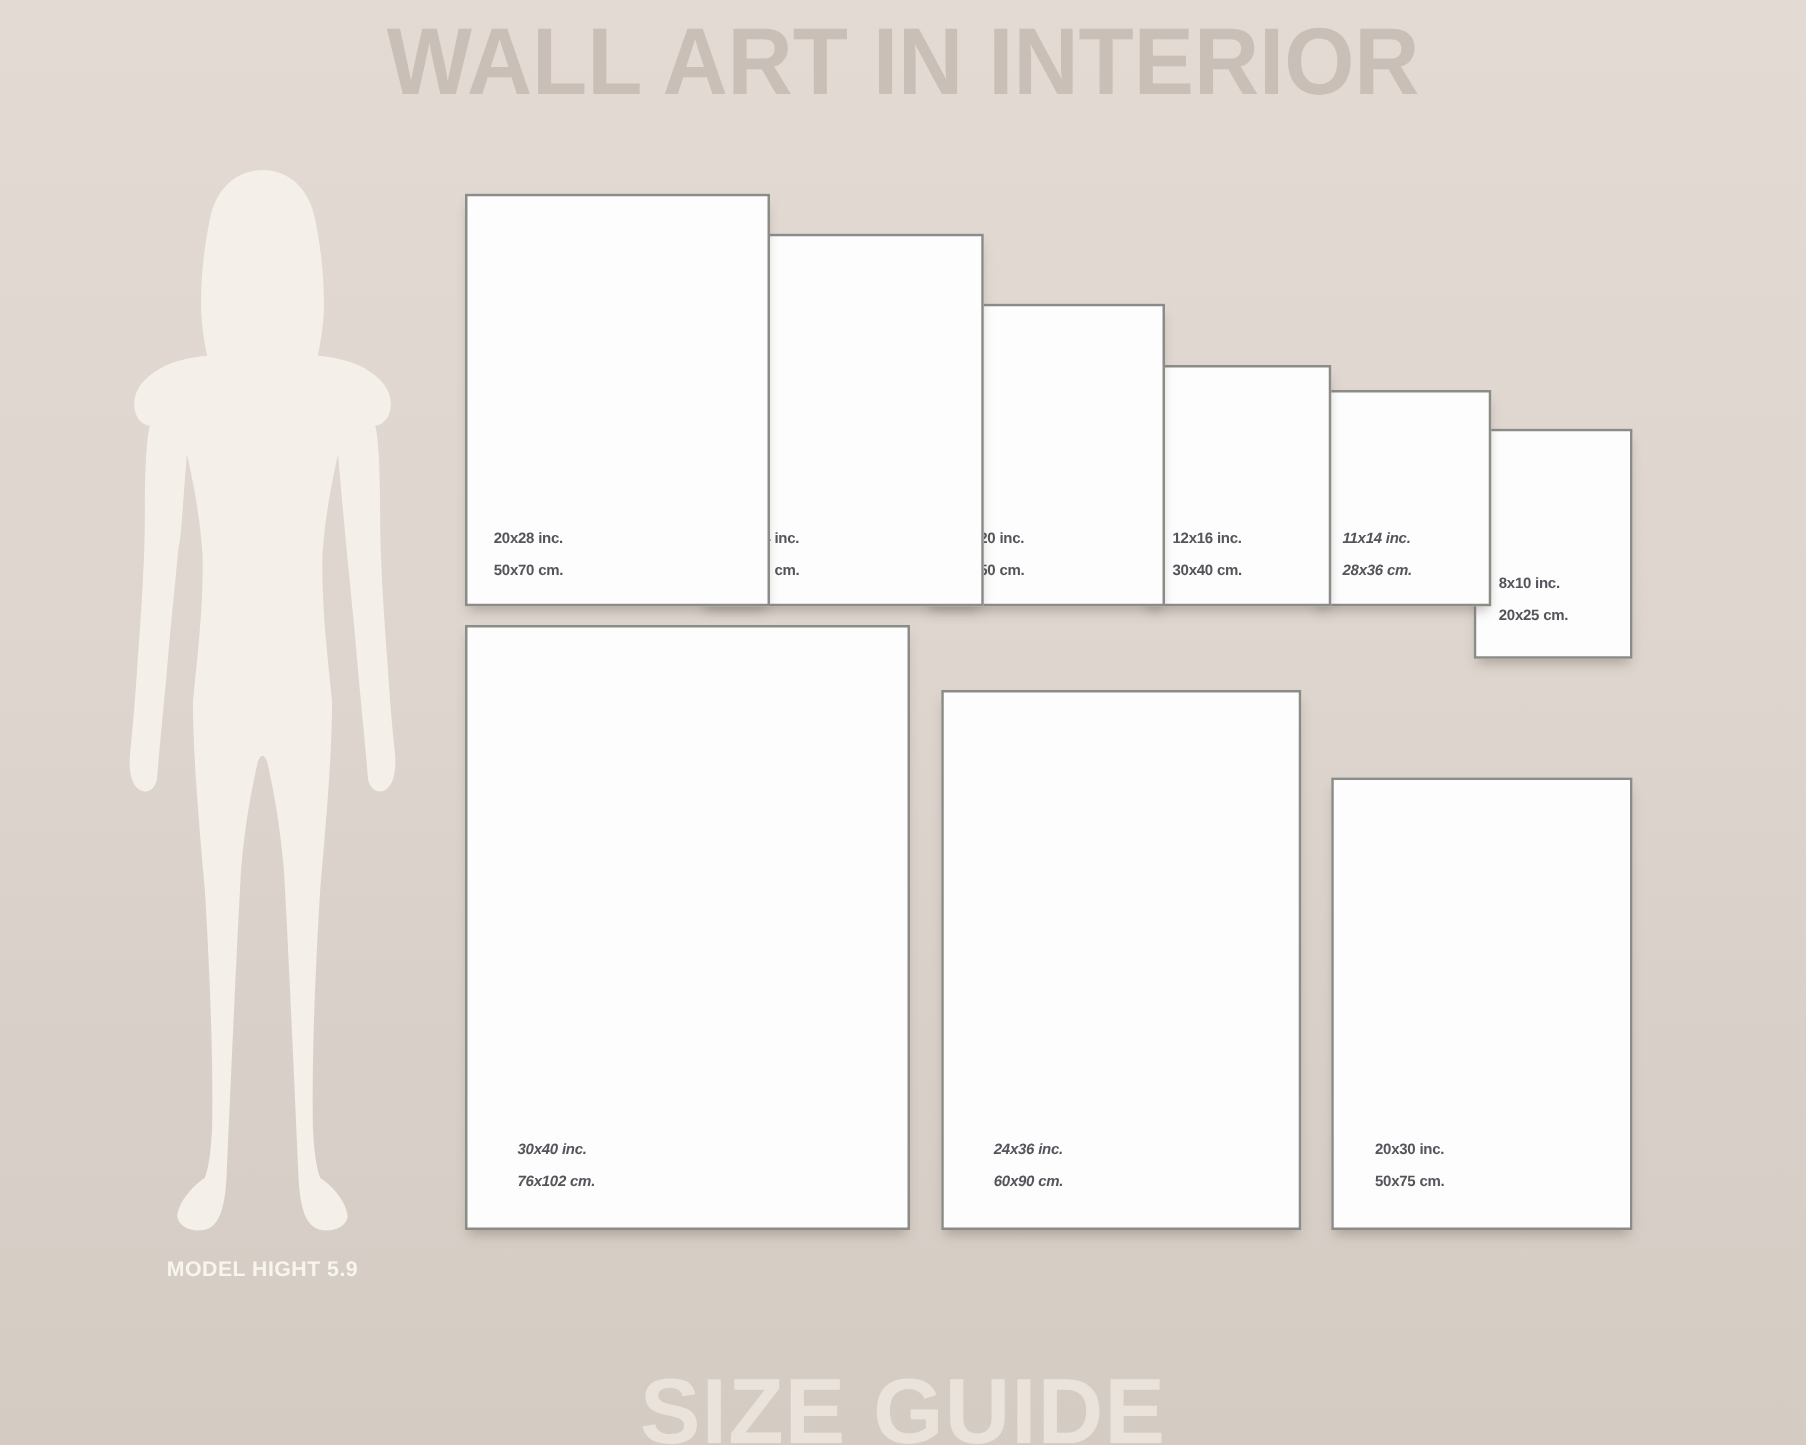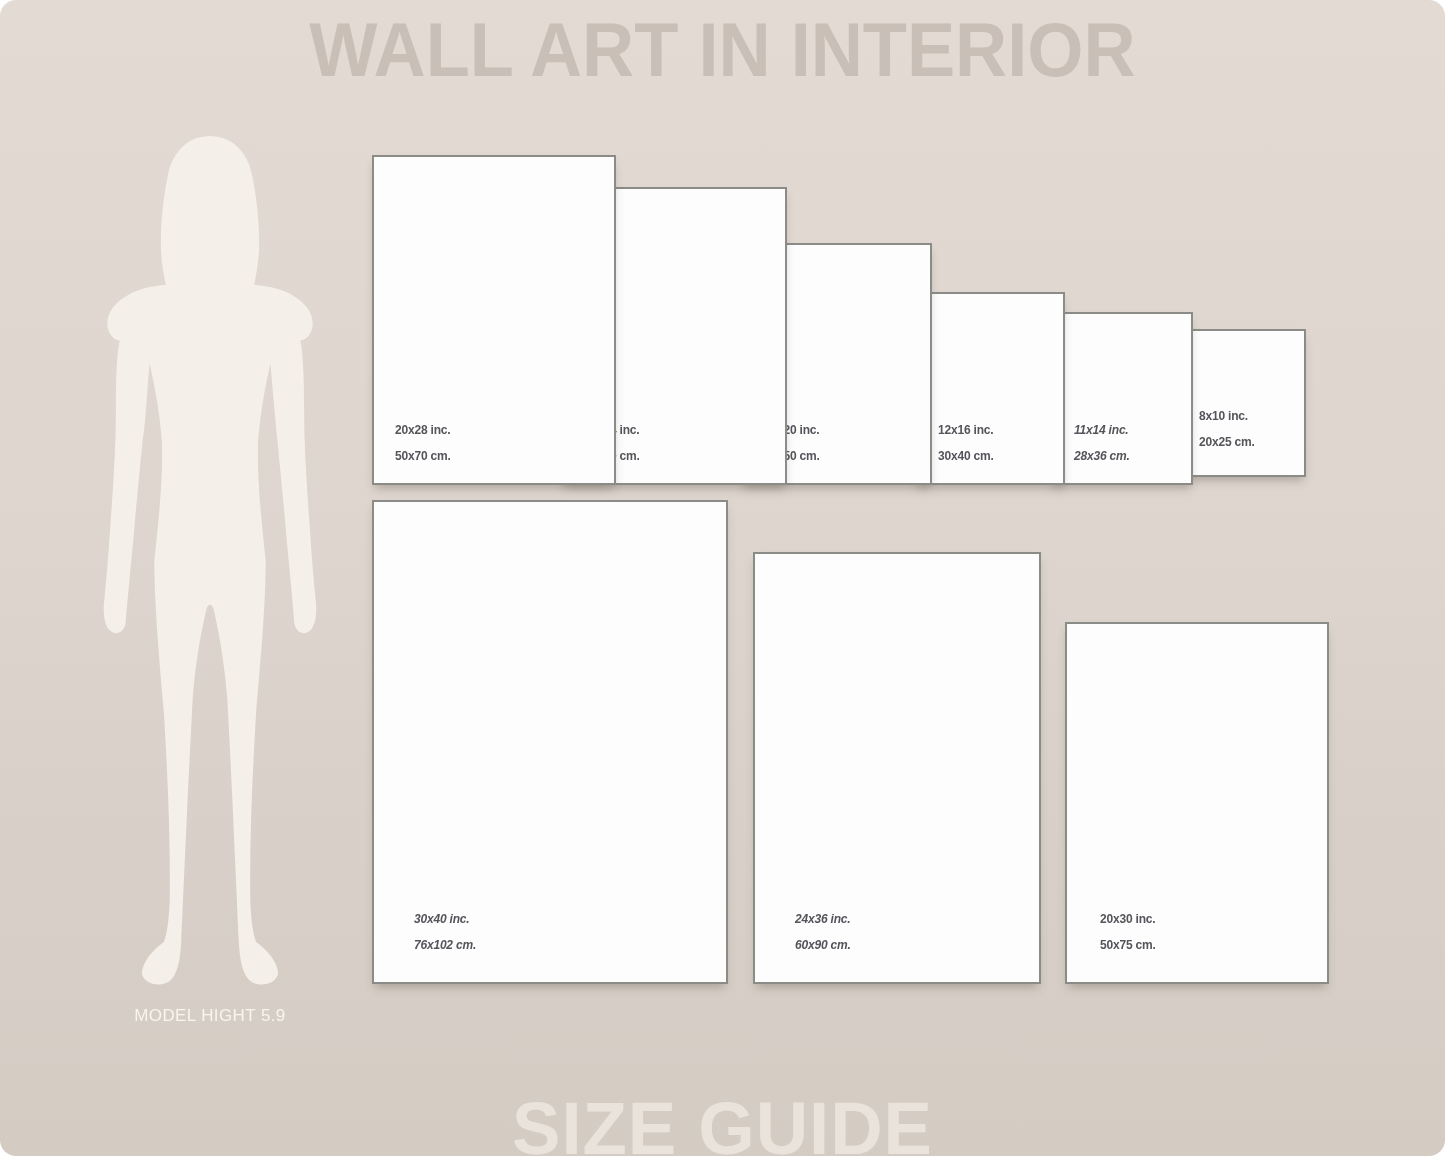--- a/index.html
+++ b/index.html
@@ -5,21 +5,20 @@
   html,body{margin:0;padding:0;}
   .stage{
     position:relative;
     width:1445px;height:1156px;
     overflow:hidden;
     background:linear-gradient(180deg,
       var(--background-top,#e2dad3) 0%,
       #ddd5ce 45%,
       var(--background-bottom,#d4ccc3) 100%);
     font-family:"Liberation Sans", sans-serif;
-    border-radius:16px;
   }
   .main-title{
     position:absolute;top:6px;left:0;width:100%;
     text-align:center;
     font-size:76px;font-weight:700;letter-spacing:0;
     color:var(--title-color,#c9bfb6);
     transform:scaleX(.95);
     white-space:nowrap;
   }
   .footer-title{
@@ -28,21 +27,21 @@
     font-size:74px;font-weight:700;letter-spacing:1px;
     color:var(--footer-color,#eae3db);
     transform:scaleX(.98);
     white-space:nowrap;
   }
   .model-wrap{position:absolute;left:90px;top:134px;width:240px;height:858px;}
   .model-wrap svg{display:block;width:100%;height:100%;}
   .model-label{
     position:absolute;left:90px;top:1006px;width:240px;
     text-align:center;
-    font-size:17px;font-weight:400;letter-spacing:.4px;
+    font-size:17px;font-weight:700;letter-spacing:.4px;
     color:var(--model-label-color,#f8f4ee);
     white-space:nowrap;
   }
   .frame{
     position:absolute;
     background:var(--frame-fill,#fdfdfd);
     border:2px solid var(--frame-border,#8b8b87);
     box-sizing:border-box;
     box-shadow:0 6px 9px -3px rgba(112,102,92,.45);
   }
@@ -51,25 +50,25 @@
     font-size:12px;font-weight:700;line-height:26px;
     letter-spacing:-0.2px;
     color:var(--label-color,#54555a);
     white-space:nowrap;
   }
   .f1{left:372px;top:155px;width:244px;height:330px;z-index:16;}
   .f2{left:561px;top:187px;width:226px;height:298px;z-index:15;}
   .f3{left:741px;top:243px;width:191px;height:242px;z-index:14;}
   .f4{left:915px;top:292px;width:150px;height:193px;z-index:13;}
   .f5{left:1051px;top:312px;width:142px;height:173px;z-index:12;font-style:italic;}
-  .f6{left:1179px;top:329px;width:127px;height:148px;z-index:11;}
+  .f6{left:1179px;top:343px;width:127px;height:184px;z-index:11;}
   .f6 .frame-label{left:18px;bottom:20px;}
   .f7{left:372px;top:500px;width:356px;height:484px;z-index:10;}
   .f8{left:753px;top:552px;width:288px;height:432px;z-index:9;}
-  .f9{left:1065px;top:622px;width:264px;height:362px;z-index:8;}
+  .f9{left:1065px;top:622px;width:241px;height:362px;z-index:8;}
   .f7 .frame-label,.f8 .frame-label{left:40px;bottom:24px;font-style:italic;}
   .f9 .frame-label{left:33px;bottom:24px;}
 </style>
 </head>
 <body>
 
 <div class="stage">
 
   <div class="main-title">WALL ART IN INTERIOR</div>
 

